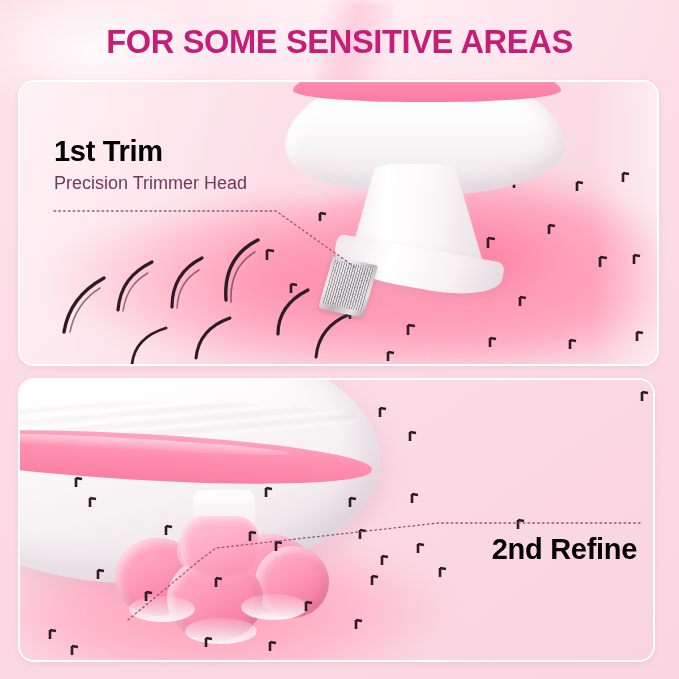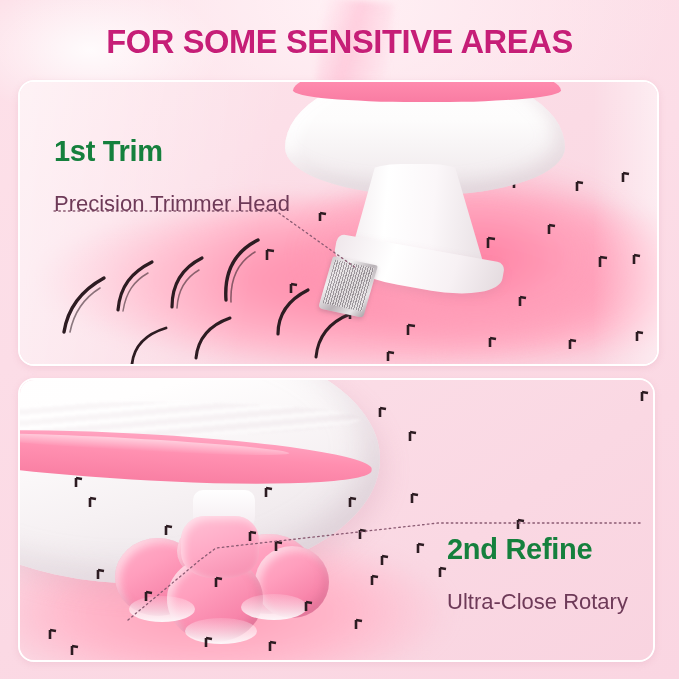--- a/index.html
+++ b/index.html
@@ -167,29 +167,29 @@
   }
   .flower-stem{
     position:absolute; left:78px; top:-22px; width:62px; height:44px;
     background:linear-gradient(180deg,#ffffff 0%,#f6eff3 70%,#e9e0e5 100%);
     border-radius:10px 10px 18px 18px;
   }
 
   
   .label-block{ position:absolute; }
   .lbl-title{
-    font-size:29px; font-weight:bold; color:#15803d; letter-spacing:-0.3px;
+    font-size:29px; font-weight:bold; color:#000000; letter-spacing:-0.3px;
     line-height:1.05; white-space:nowrap;
   }
   .lbl-sub{
-    font-size:22px; color:#6e3a58; line-height:1.32; white-space:nowrap;
-    margin-top:23px; font-weight:normal;
+    font-size:18px; color:#6e3a58; line-height:1.32; white-space:nowrap;
+    margin-top:6px; font-weight:normal;
   }
   #label1{ left:54px; top:136px; }
-  #label2{ left:447px; top:534px; }
+  #label2{ left:447px; top:534px; text-align:right; }
   #label2 .lbl-sub{ white-space:normal; width:190px; }
 
   
   .leader{ position:absolute; left:0; top:0; width:679px; height:679px; pointer-events:none; }
 </style>
 </head>
 <body>
 
 <div class="bg-glow"></div>
 <div class="bg-streak"></div>
@@ -366,15 +366,15 @@
 </svg>
 
 <div class="label-block" id="label1">
   <div class="lbl-title">1st Trim</div>
   <div class="lbl-sub">Precision Trimmer Head</div>
 </div>
 
 <div class="label-block" id="label2">
   <div class="lbl-title">2nd Refine</div>
   <div class="lbl-sub">
-    <span>Ultra-Close Rotary</span><br>
+    <br>
   </div>
 </div>
 
 </body></html>

